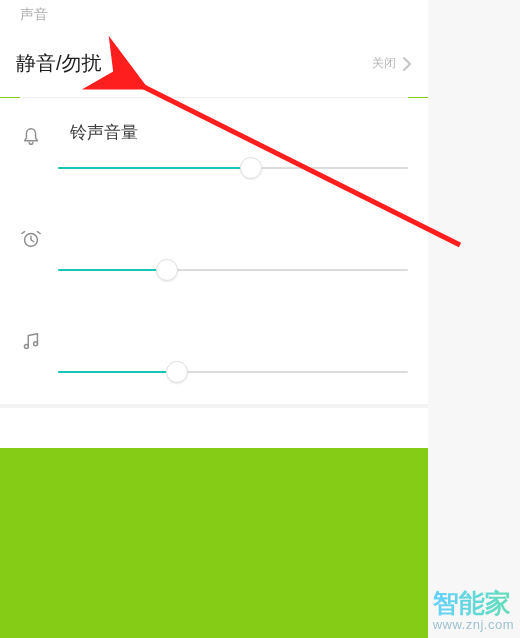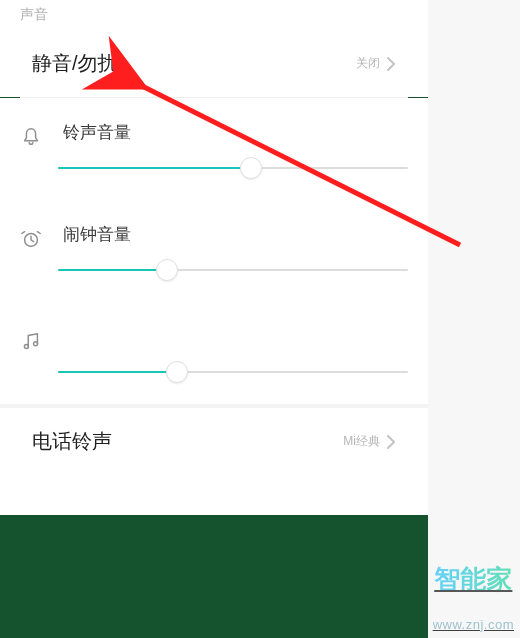--- a/index.html
+++ b/index.html
@@ -3,31 +3,31 @@
 <meta charset="utf-8">
 <style>
   * { box-sizing: border-box; margin: 0; padding: 0; }
   html, body { width: 520px; height: 638px; overflow: hidden; }
   body {
     font-family: -apple-system, "Helvetica Neue", Arial, "PingFang SC", "Microsoft YaHei", sans-serif;
     background: #f7f7f7;
     color: #222;
     position: relative;
   }
-  .page { background: #14532d; width: 428px; min-height: 638px; }
+  .page { background: #84cc16; width: 428px; min-height: 638px; }
   .section-label {
     padding: 6px 20px 6px 20px;
     font-size: 14px;
     color: #b0b0b0;
     background: #fff;
   }
   .row {
     display: flex;
     align-items: center;
-    padding: 20px 32px;
+    padding: 20px 16px;
     background: #fff;
     cursor: pointer;
   }
   .row .title { font-size: 20px; color: #1f1f1f; }
   .row .spacer { flex: 1; }
   .row .value { font-size: 12px; color: #b5b5b5; margin-right: 6px; }
   .chevron { color: #c4c4c4; }
   .chevron svg { display: block; }
   .slider-block {
     padding: 18px 20px 22px 20px;
@@ -42,21 +42,21 @@
     width: 30px;
     color: #8f8f8f;
     display: flex;
     align-items: center;
     padding-top: 10px;
   }
   .slider-icon svg { display: block; }
   .slider-label {
     font-size: 17px;
     color: #3b3b3b;
-    margin-left: 13px;
+    margin-left: 20px;
   }
   .slider-track-wrap {
     position: relative;
     margin-left: 38px;
     height: 20px;
     display: flex;
     align-items: center;
   }
   .slider-track {
     position: absolute;
@@ -94,40 +94,38 @@
   #arrow-overlay {
     position: absolute;
     left: 0; top: 0;
     width: 520px; height: 638px;
     pointer-events: none;
   }
   .watermark {
     position: absolute;
     right: 6px;
     bottom: 6px;
-    text-align: center;
+    text-align: left;
     pointer-events: none;
     line-height: 1.1;
-    text-decoration: underline;
   }
   .watermark .wm-big {
     font-size: 26px;
     font-weight: 600;
     background: linear-gradient(90deg,#33c5ff,#33d6a0);
     -webkit-background-clip: text;
     background-clip: text;
     color: transparent;
     opacity: 0.75;
   }
   .watermark .wm-small {
     font-size: 13px;
     color: #8fb9c9;
     opacity: 0.85;
     letter-spacing: 0.5px;
-    margin-top: 24px;
   }
 </style>
 </head>
 <body>
 
 <div class="page">
 
   <div class="section-label">声音</div>
 
   <div class="row">
@@ -160,21 +158,20 @@
   </div>
 
   <div class="slider-block">
     <div class="slider-head">
       <span class="slider-icon">
         <svg width="22" height="22" viewBox="0 0 24 24">
             <circle cx="12" cy="13" r="7" fill="none" stroke="#8f8f8f" stroke-width="1.6"></circle>
             <path d="M12 9v4l3 2 M5 4 L2 6 M19 4 L22 6" fill="none" stroke="#8f8f8f" stroke-width="1.6" stroke-linecap="round"></path>
           </svg>
       </span>
-      <span class="slider-label">闹钟音量</span>
     </div>
     <div class="slider-track-wrap">
       <div class="slider-track"></div>
       <div class="slider-fill" style="width:31%"></div>
       <div class="slider-thumb" style="left:31%"></div>
     </div>
   </div>
 
   <div class="slider-block">
     <div class="slider-head">
@@ -189,30 +186,20 @@
     <div class="slider-track-wrap">
       <div class="slider-track"></div>
       <div class="slider-fill" style="width:34%"></div>
       <div class="slider-thumb" style="left:34%"></div>
     </div>
   </div>
 
   <div class="divider-full"></div>
 
 
-  <div class="row">
-    <span class="title">电话铃声</span>
-    <span class="spacer"></span>
-    <span class="value">Mi经典</span>
-    <span class="chevron">
-      <svg width="10" height="16" viewBox="0 0 10 16">
-          <path d="M2 2 L8 8 L2 14" stroke="#c4c4c4" stroke-width="2" fill="none" stroke-linecap="round" stroke-linejoin="round"></path>
-        </svg>
-    </span>
-  </div>
 
   <div class="row">
     <span class="spacer"></span>
   </div>
 
 </div>
 
 <svg id="arrow-overlay">
   <defs>
     <marker id="ah" markerWidth="14" markerHeight="12" refX="2" refY="6" orient="auto">

